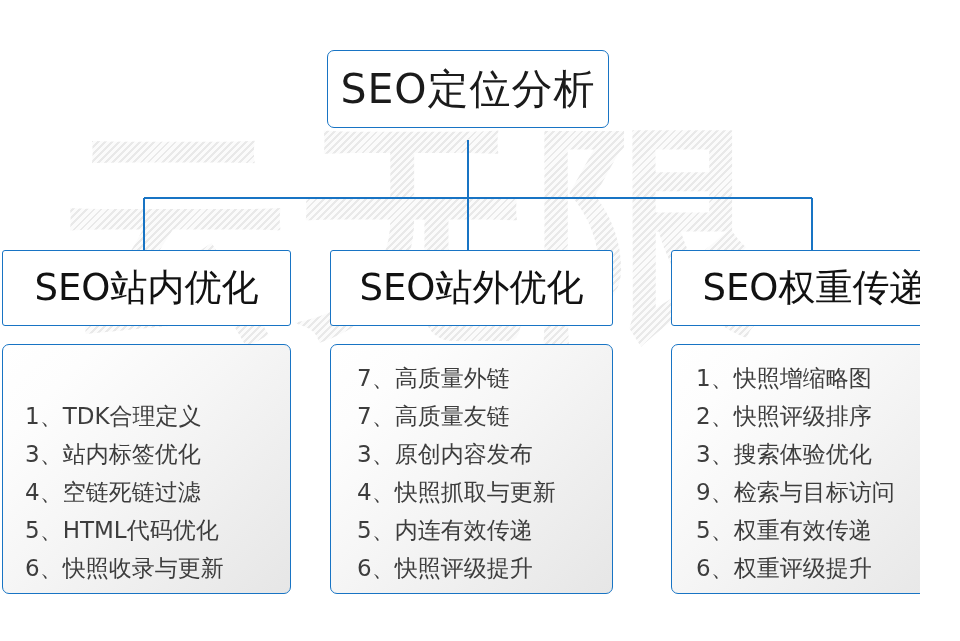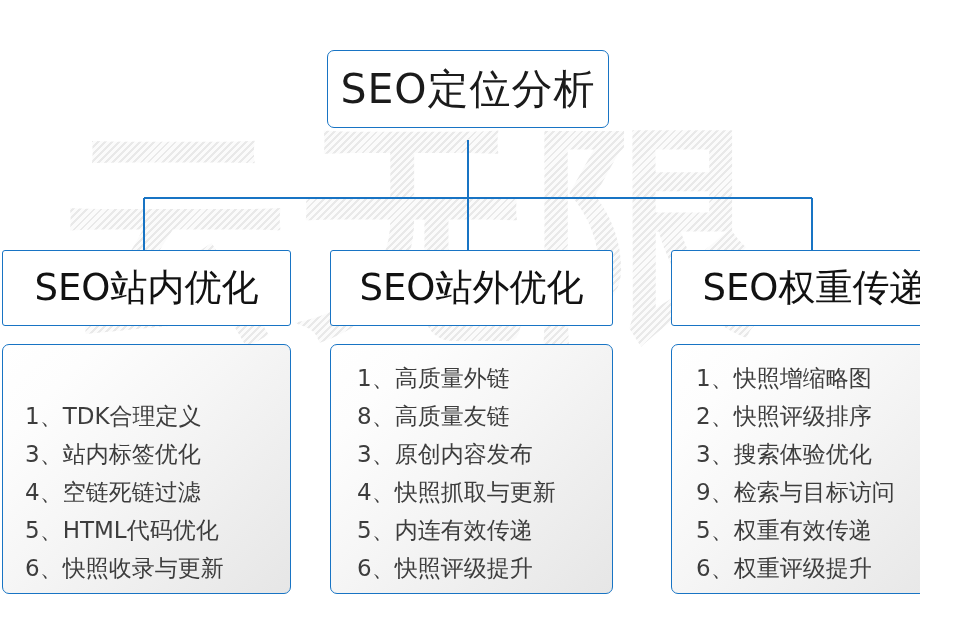--- a/index.html
+++ b/index.html
@@ -177,22 +177,22 @@
       <div class="item">5、HTML代码优化</div>
       <div class="item">6、快照收录与更新</div>
     </div>
   </div>
 
   <div id="col-1" class="column">
     <div class="col-header">
       <span class="title">SEO站外优化</span>
     </div>
     <div class="col-body">
-      <div class="item">1、高质量外链</div>
-      <div class="item">8、高质量友链</div>
+      <div class="item">7、高质量外链</div>
+      <div class="item">7、高质量友链</div>
       <div class="item">3、原创内容发布</div>
       <div class="item">4、快照抓取与更新</div>
       <div class="item">5、内连有效传递</div>
       <div class="item">6、快照评级提升</div>
     </div>
   </div>
 
   <div id="col-2" class="column">
     <div class="col-header">
       <span class="title">SEO权重传递</span>

